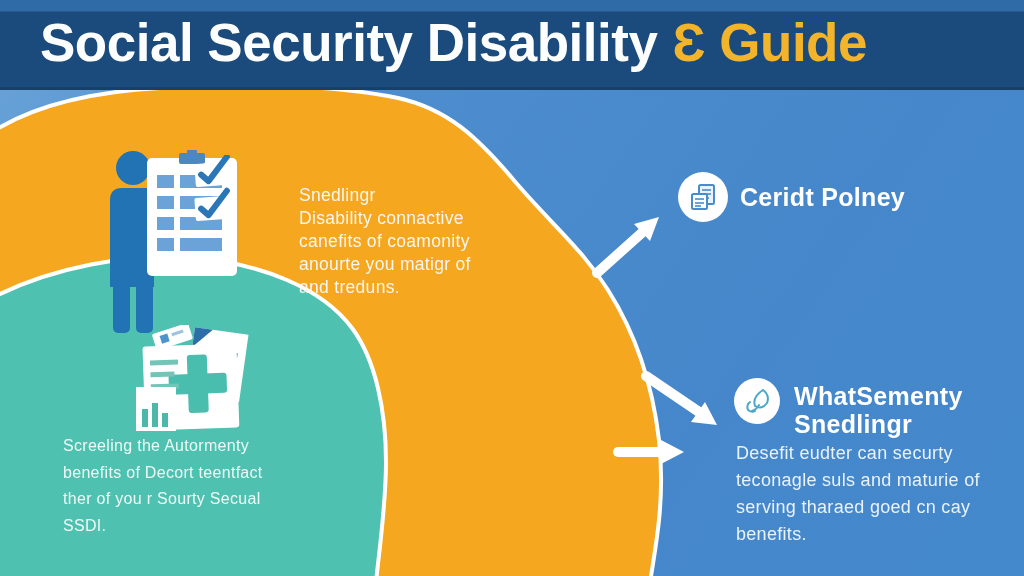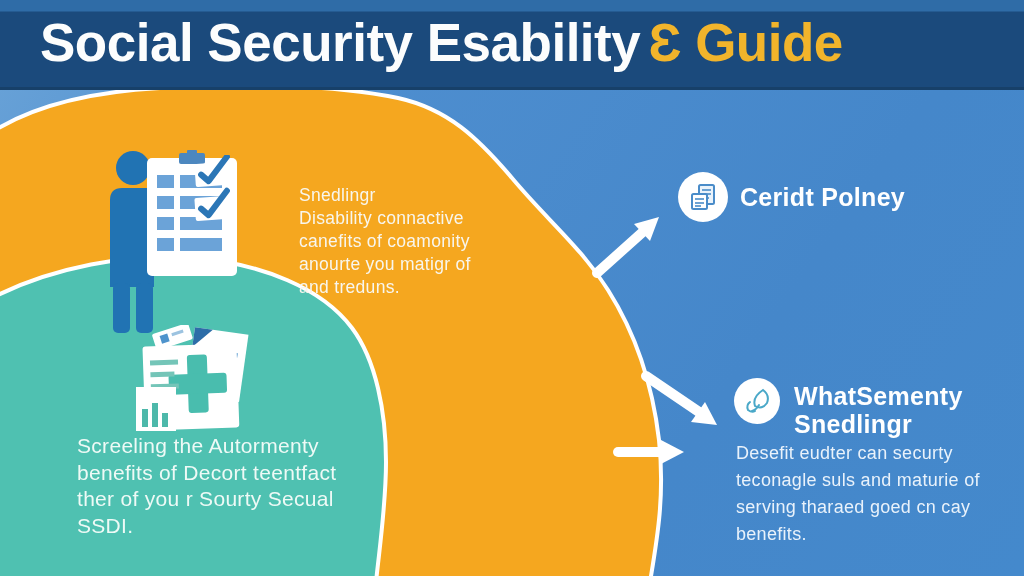--- a/index.html
+++ b/index.html
@@ -12,26 +12,26 @@
   
   .header{
     position:absolute;left:0;top:0;width:1024px;height:90px;
     background:linear-gradient(to bottom,#2f6ca7 0px,#2f6ca7 11px,#1b4a7c 12px,#1b4a7c 100%);
     border-bottom:3px solid #174069;box-sizing:border-box;z-index:30;
   }
   .title{
     position:absolute;left:40px;top:50%;transform:translateY(-52%);
     font-size:53px;font-weight:700;letter-spacing:-0.5px;color:#fcfdfd;white-space:nowrap;
   }
-  .title .accent{color:#f1b42b;margin-left:8px;text-align:center;}
+  .title .accent{color:#f1b42b;margin-left:15px;text-align:center;}
   
   .multiline{white-space:pre-line;}
   .note{position:absolute;z-index:20;color:#f8f6ee;}
   .note-screening{left:299px;top:184px;font-size:17.5px;line-height:23px;letter-spacing:.3px;}
-  .note-teal{left:77px;top:433px;font-size:21px;line-height:26.5px;color:#eefaf6;letter-spacing:.3px;}
+  .note-teal{left:63px;top:433px;font-size:16px;line-height:26.5px;color:#eefaf6;letter-spacing:.3px;}
   .note-records{left:408px;top:437px;font-size:18px;line-height:26.5px;color:#fdf8ef;letter-spacing:.3px;}
   
   .icon-circle{position:absolute;background:#fff;border-radius:50%;z-index:20;
     display:flex;align-items:center;justify-content:center;}
   .sec-title{position:absolute;z-index:20;color:#fff;font-weight:700;font-size:25px;letter-spacing:.3px;line-height:28px;}
   .sec-body{position:absolute;z-index:20;color:#e9f2fb;font-size:18px;line-height:27px;letter-spacing:.3px;}
   .fig{position:absolute;z-index:20;}
 </style>
 </head>
 <body>
@@ -53,21 +53,21 @@
       <polygon points="717,425 691,422 705,402"></polygon>
     </g>
     <g fill="#ffffff">
       <path d="M 618 452 L 665 452" stroke="#ffffff" stroke-width="10" stroke-linecap="round" fill="none"></path>
       <polygon points="684,452 661,440 661,464"></polygon>
     </g>
   </svg>
 
   <header class="header">
     <h1 class="title" style="margin:0;">
-      <span>Social Security Esability</span><span class="accent">Ɛ Guide</span>
+      <span>Social Security Disability</span><span class="accent">Ɛ Guide</span>
     </h1>
   </header>
 
   <svg class="fig" style="left:100px;top:145px;width:90px;height:190px" viewBox="0 0 90 190">
     <circle cx="33" cy="23" r="17" fill="#2173b3"></circle>
     <path d="M 22 43 L 48 43 Q 60 43 64 55 L 75 90 Q 78 100 71 102 Q 64 104 61 95 L 54 76
              L 54 142 L 10 142 L 10 55 Q 10 43 22 43 Z" fill="#2173b3"></path>
     <rect x="13" y="138" width="17" height="50" rx="5" fill="#2173b3"></rect>
     <rect x="36" y="138" width="17" height="50" rx="5" fill="#2173b3"></rect>
   </svg>

